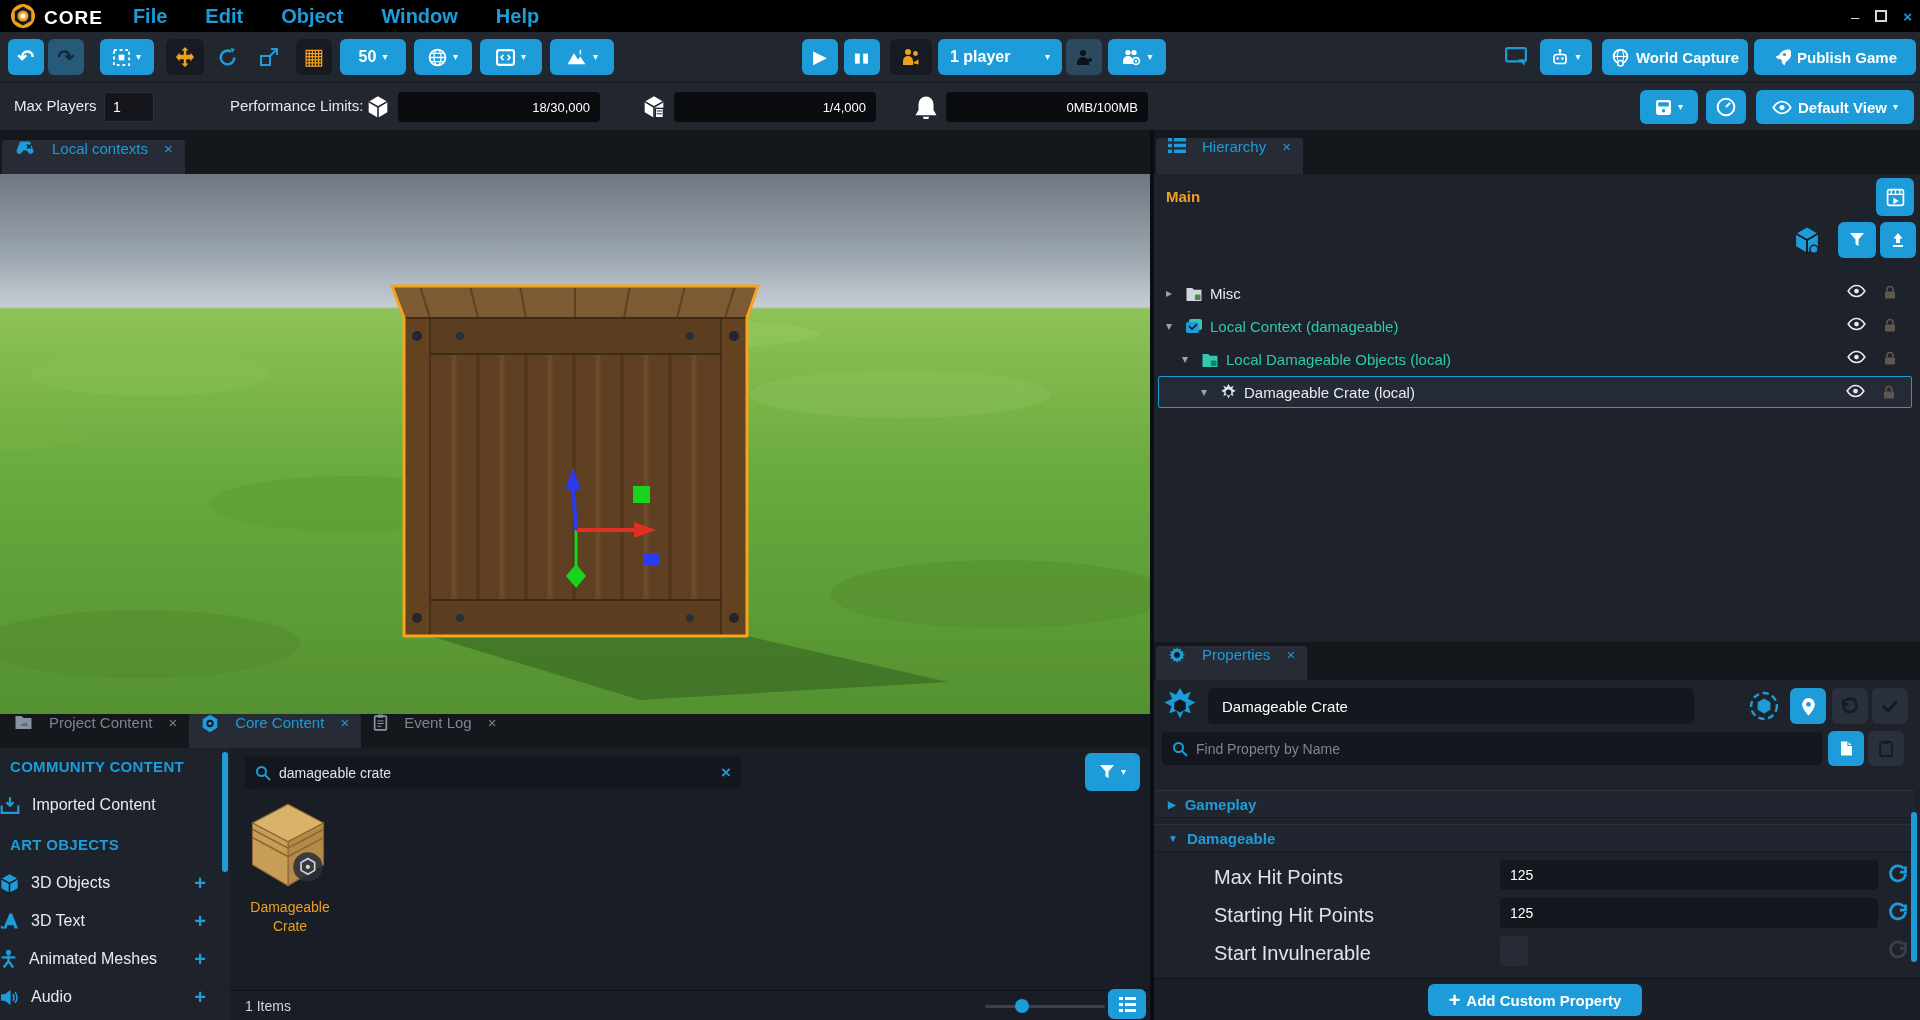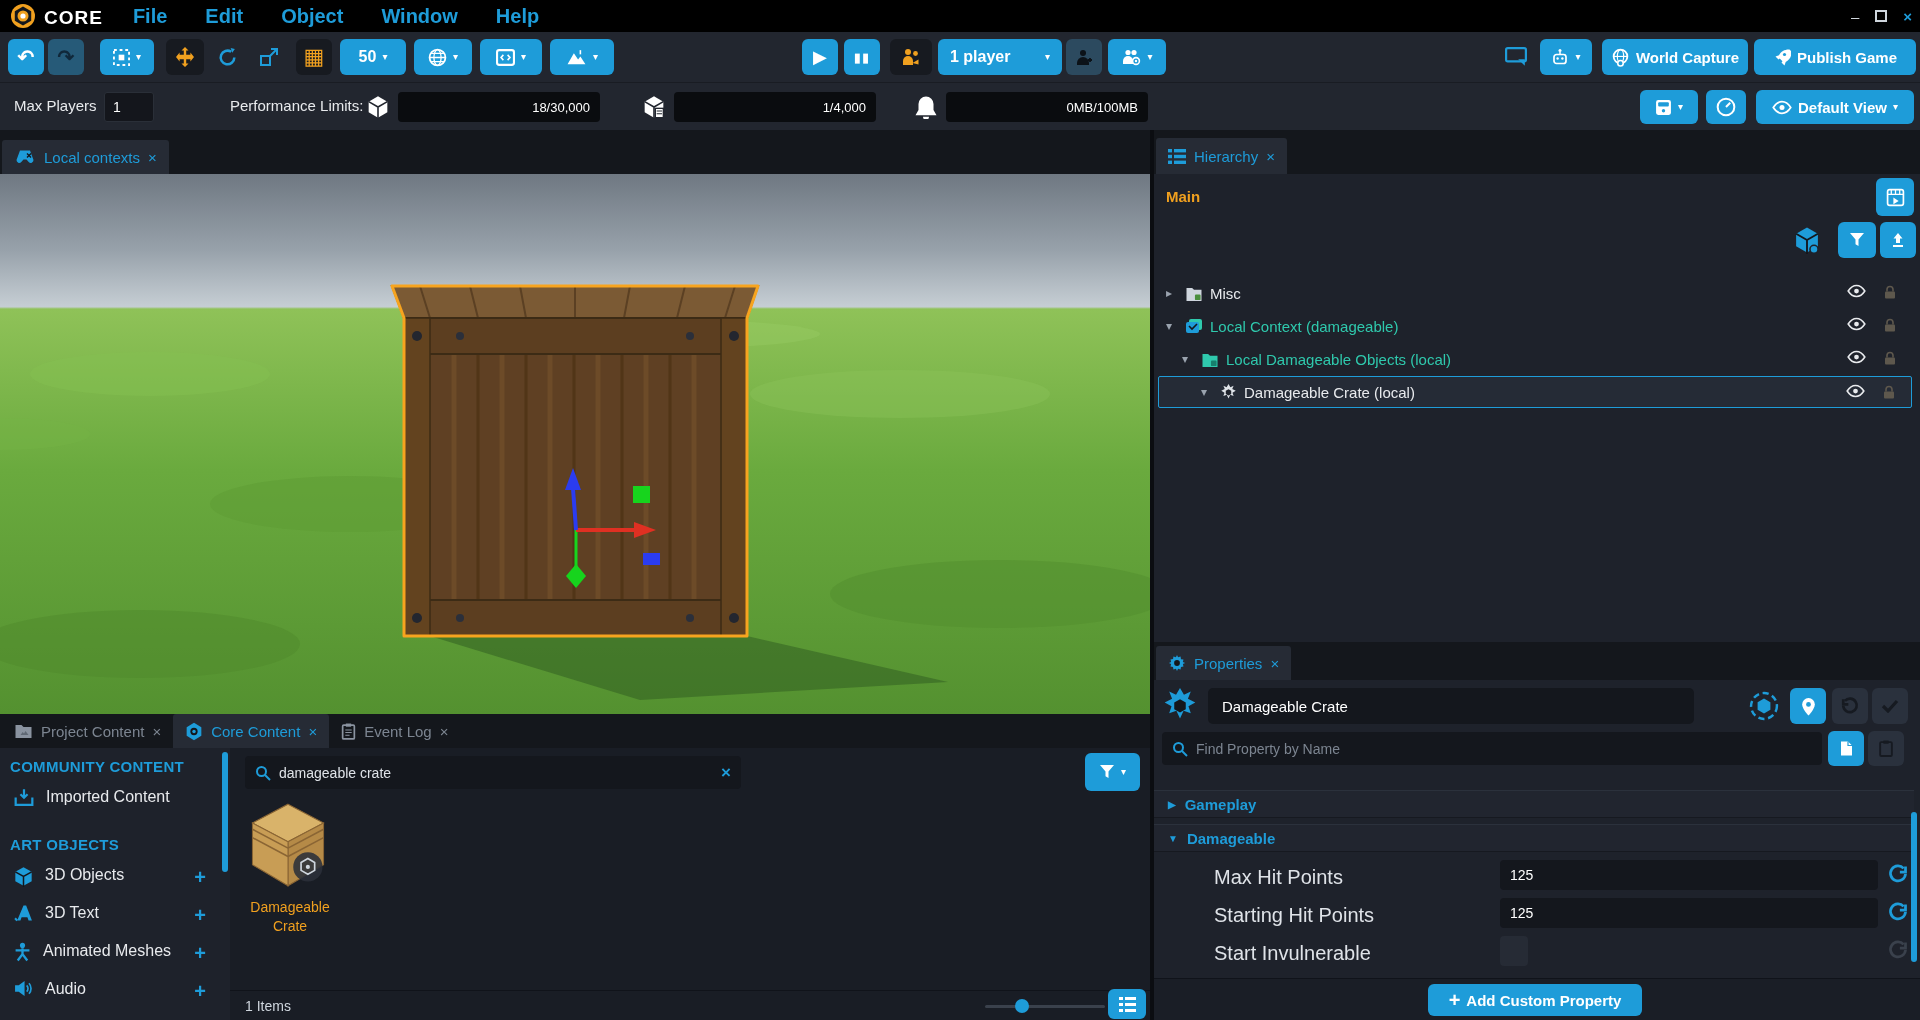--- a/index.html
+++ b/index.html
@@ -18,37 +18,37 @@
 .logotext{color:#fff;font-weight:bold;font-size:19px;letter-spacing:1px}
 .winctl{position:absolute;right:8px;top:0;height:32px;display:flex;align-items:center;gap:16px}
 .winctl span{font-size:15px;cursor:pointer}
 .toolbar{left:0;top:32px;width:1920px;height:50px;background:#22262f}
 .tbtn{position:absolute;top:7px;height:36px}
 .perfbar{left:0;top:82px;width:1920px;height:48px;background:#22262f;border-top:1px solid #191c23}
 .meter{position:absolute;top:9px;height:30px;background:#0a0c0f;border-radius:4px;color:#fff;font-size:13px;display:flex;align-items:center;justify-content:flex-end;padding-right:10px}
 .plabel{position:absolute;top:14px;font-size:15px;color:#e8eaed}
 .panel{position:absolute;background:#1e222b;overflow:hidden}
 .tabstrip{position:absolute;left:0;right:0;top:0;background:#14171c;display:flex;align-items:flex-end;padding-left:2px}
-.tab{height:34px;display:flex;align-items:center;padding:0 12px;gap:8px;font-size:15px;color:#7c8591;cursor:pointer}
+.tab{height:34px;display:flex;padding:0 12px;gap:16px;font-size:15px;color:#7c8591;cursor:pointer}
 .tab.active{background:#262b35;color:#1e9cd9;border-radius:3px 3px 0 0}
 .searchbox{position:absolute;background:#14171d;border-radius:4px;display:flex;align-items:center;padding:0 10px;gap:8px}
 .searchbox input{background:transparent;border:none;outline:none;color:#dfe3e8;font-size:14px;flex:1;font-family:inherit}
 .searchbox input::placeholder{color:#7c8591}
 .trow{position:absolute;left:4px;right:8px;height:32px;display:flex;align-items:center;gap:7px;cursor:pointer}
 .trow .exp{color:#9aa3ae;font-size:12px;width:12px}
 .trow .lbl{font-size:15px;white-space:nowrap}
 .teal{color:#2fc9ad}
 .roweye{position:absolute;right:46px;top:7px}
 .rowlock{position:absolute;right:16px;top:8px}
 .sechdr{position:absolute;left:0;right:6px;height:28px;background:#21252f;border-top:1px solid #2b313c;border-bottom:1px solid #161920;display:flex;align-items:center;gap:9px;padding-left:14px;cursor:pointer}
 .sechdr span{color:#1e9cd9;font-weight:bold;font-size:15px}
 .sechdr .tri{font-size:10px}
 .field-label{position:absolute;left:60px;font-size:20px;color:#dfe3e8}
 .field-input{position:absolute;left:346px;width:378px;height:30px;background:#14171d;border:none;border-radius:4px;color:#fff;font-size:14px;padding:0 10px;outline:none;font-family:inherit}
-.sideitem{position:absolute;left:0;width:220px;height:34px;display:flex;align-items:flex-start;gap:12px;padding-left:14px;cursor:pointer}
+.sideitem{position:absolute;left:0;width:220px;height:34px;display:flex;align-items:center;gap:12px;padding-left:0;cursor:pointer}
 .sideitem .lbl{font-size:16px;color:#e8eaed;white-space:nowrap;overflow:hidden;max-width:140px}
 .sideitem .plus{position:absolute;right:14px;color:#1e9cd9;font-size:20px;font-weight:bold}
 .heading{position:absolute;left:10px;color:#1e9cd9;font-weight:bold;font-size:15px;letter-spacing:.3px}
 .scroll{position:absolute;background:#1e9cd9;border-radius:3px}
 .x{font-size:15px}
 </style>
 </head>
 <body>
 
 <div class="abs menubar">

